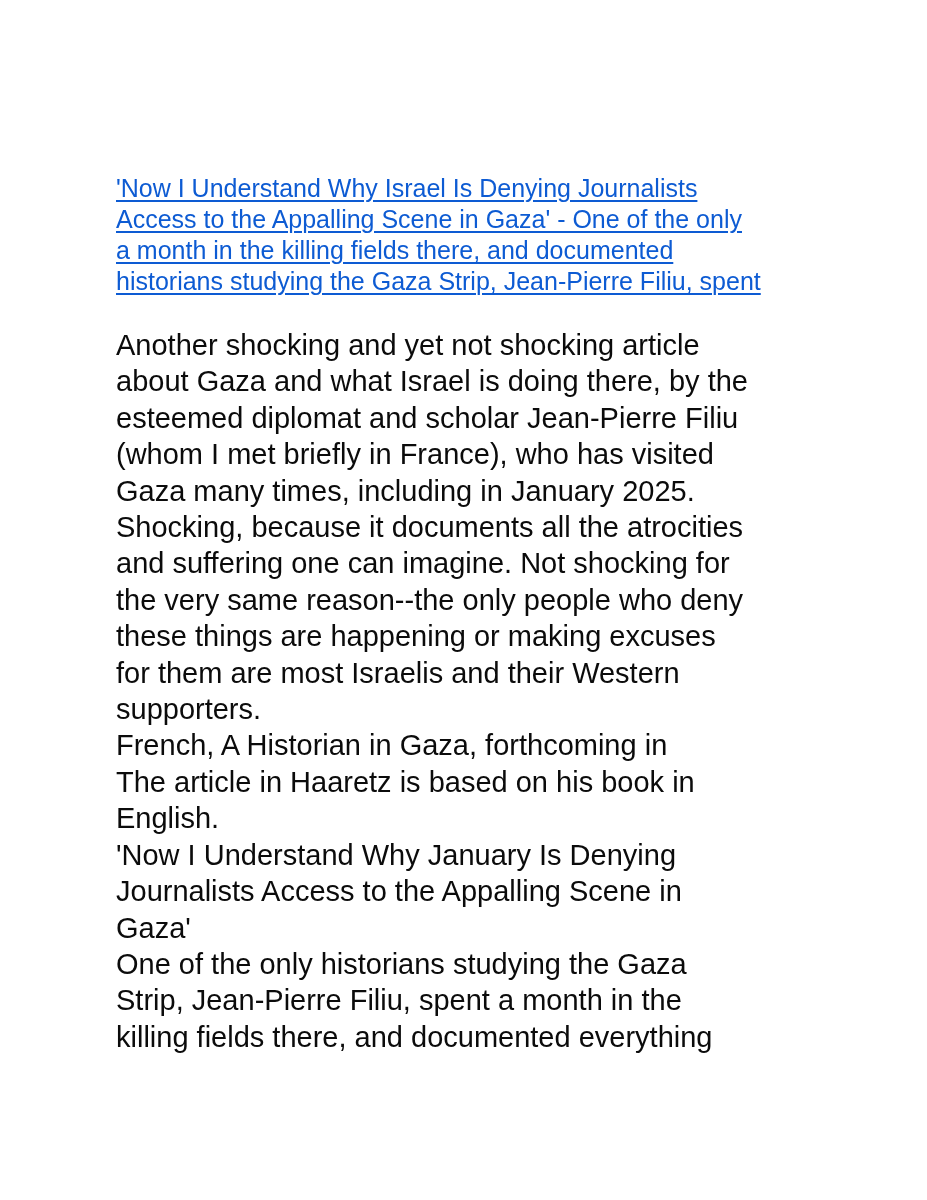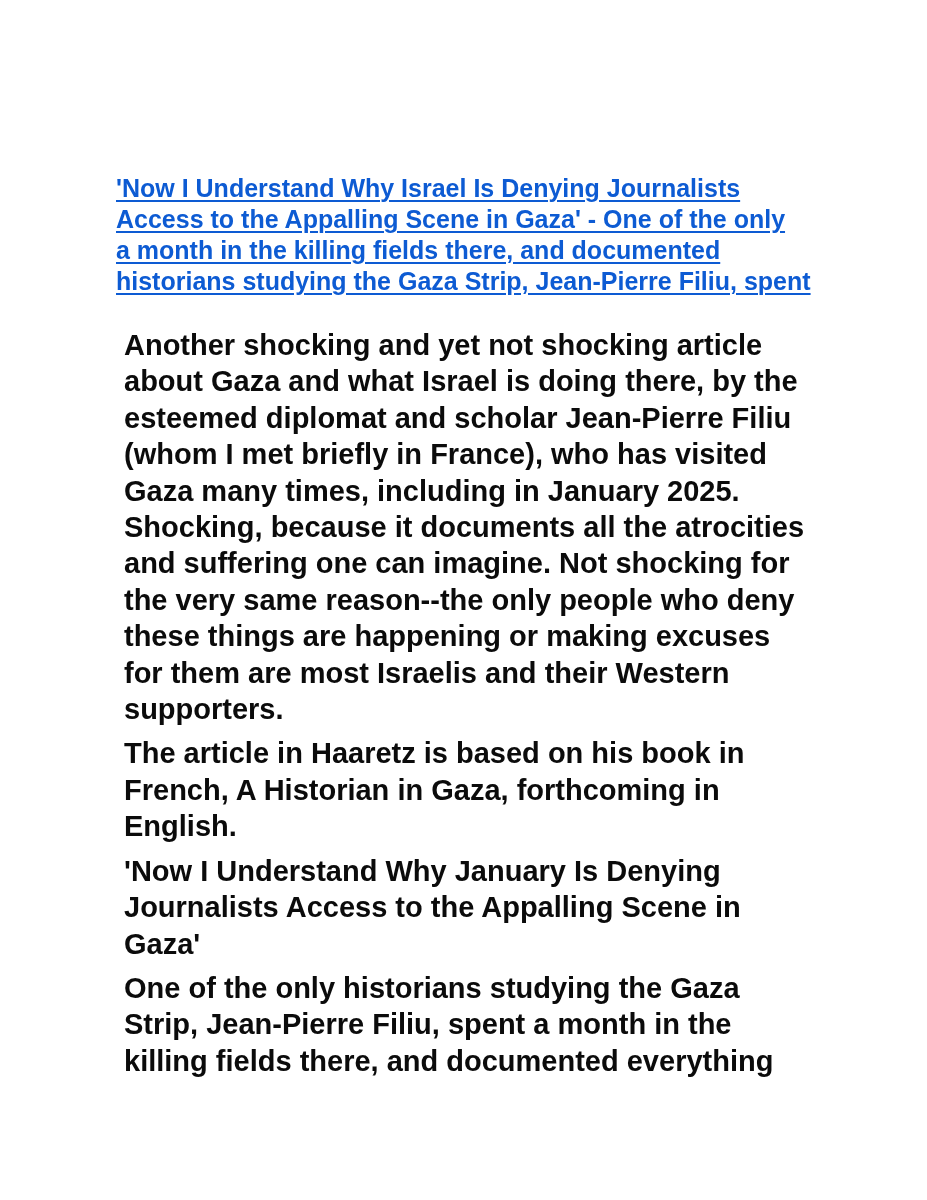--- a/index.html
+++ b/index.html
@@ -12,21 +12,20 @@
     height: 1200px;
     overflow: hidden;
     font-family: "Liberation Sans", "DejaVu Sans", sans-serif;
   }
   .page {
     box-sizing: border-box;
     width: 857px;
     height: 1200px;
     padding: 173px 0 0 116px;
     background: #ffffff;
-    font-weight: bold;
   }
   .article-link {
     display: block;
     width: 700px;
     font-size: 25px;
     line-height: 31px;
     color: #0d5bd3;
     text-decoration: underline;
     text-decoration-thickness: 2px;
     text-underline-offset: 3px;
@@ -36,21 +35,21 @@
     display: block;
     white-space: nowrap;
   }
   .body-text {
     margin-top: 30px;
     font-size: 29px;
     line-height: 36.4px;
     color: #0b0b0b;
   }
   .para {
-    margin: 8px;
+    margin: 0;
   }
   .text-line {
     white-space: nowrap;
   }
 </style>
 </head>
 <body>
 
 <div class="page">
 
@@ -71,22 +70,22 @@
       <div class="text-line">Gaza many times, including in January 2025.</div>
       <div class="text-line">Shocking, because it documents all the atrocities</div>
       <div class="text-line">and suffering one can imagine. Not shocking for</div>
       <div class="text-line">the very same reason--the only people who deny</div>
       <div class="text-line">these things are happening or making excuses</div>
       <div class="text-line">for them are most Israelis and their Western</div>
       <div class="text-line">supporters.</div>
     </div>
 
     <div class="para">
+      <div class="text-line">French, A Historian in Gaza, forthcoming in</div>
       <div class="text-line">The article in Haaretz is based on his book in</div>
-      <div class="text-line">French, A Historian in Gaza, forthcoming in</div>
       <div class="text-line">English.</div>
     </div>
 
     <div class="para">
       <div class="text-line">'Now I Understand Why January Is Denying</div>
       <div class="text-line">Journalists Access to the Appalling Scene in</div>
       <div class="text-line">Gaza'</div>
     </div>
 
     <div class="para">

